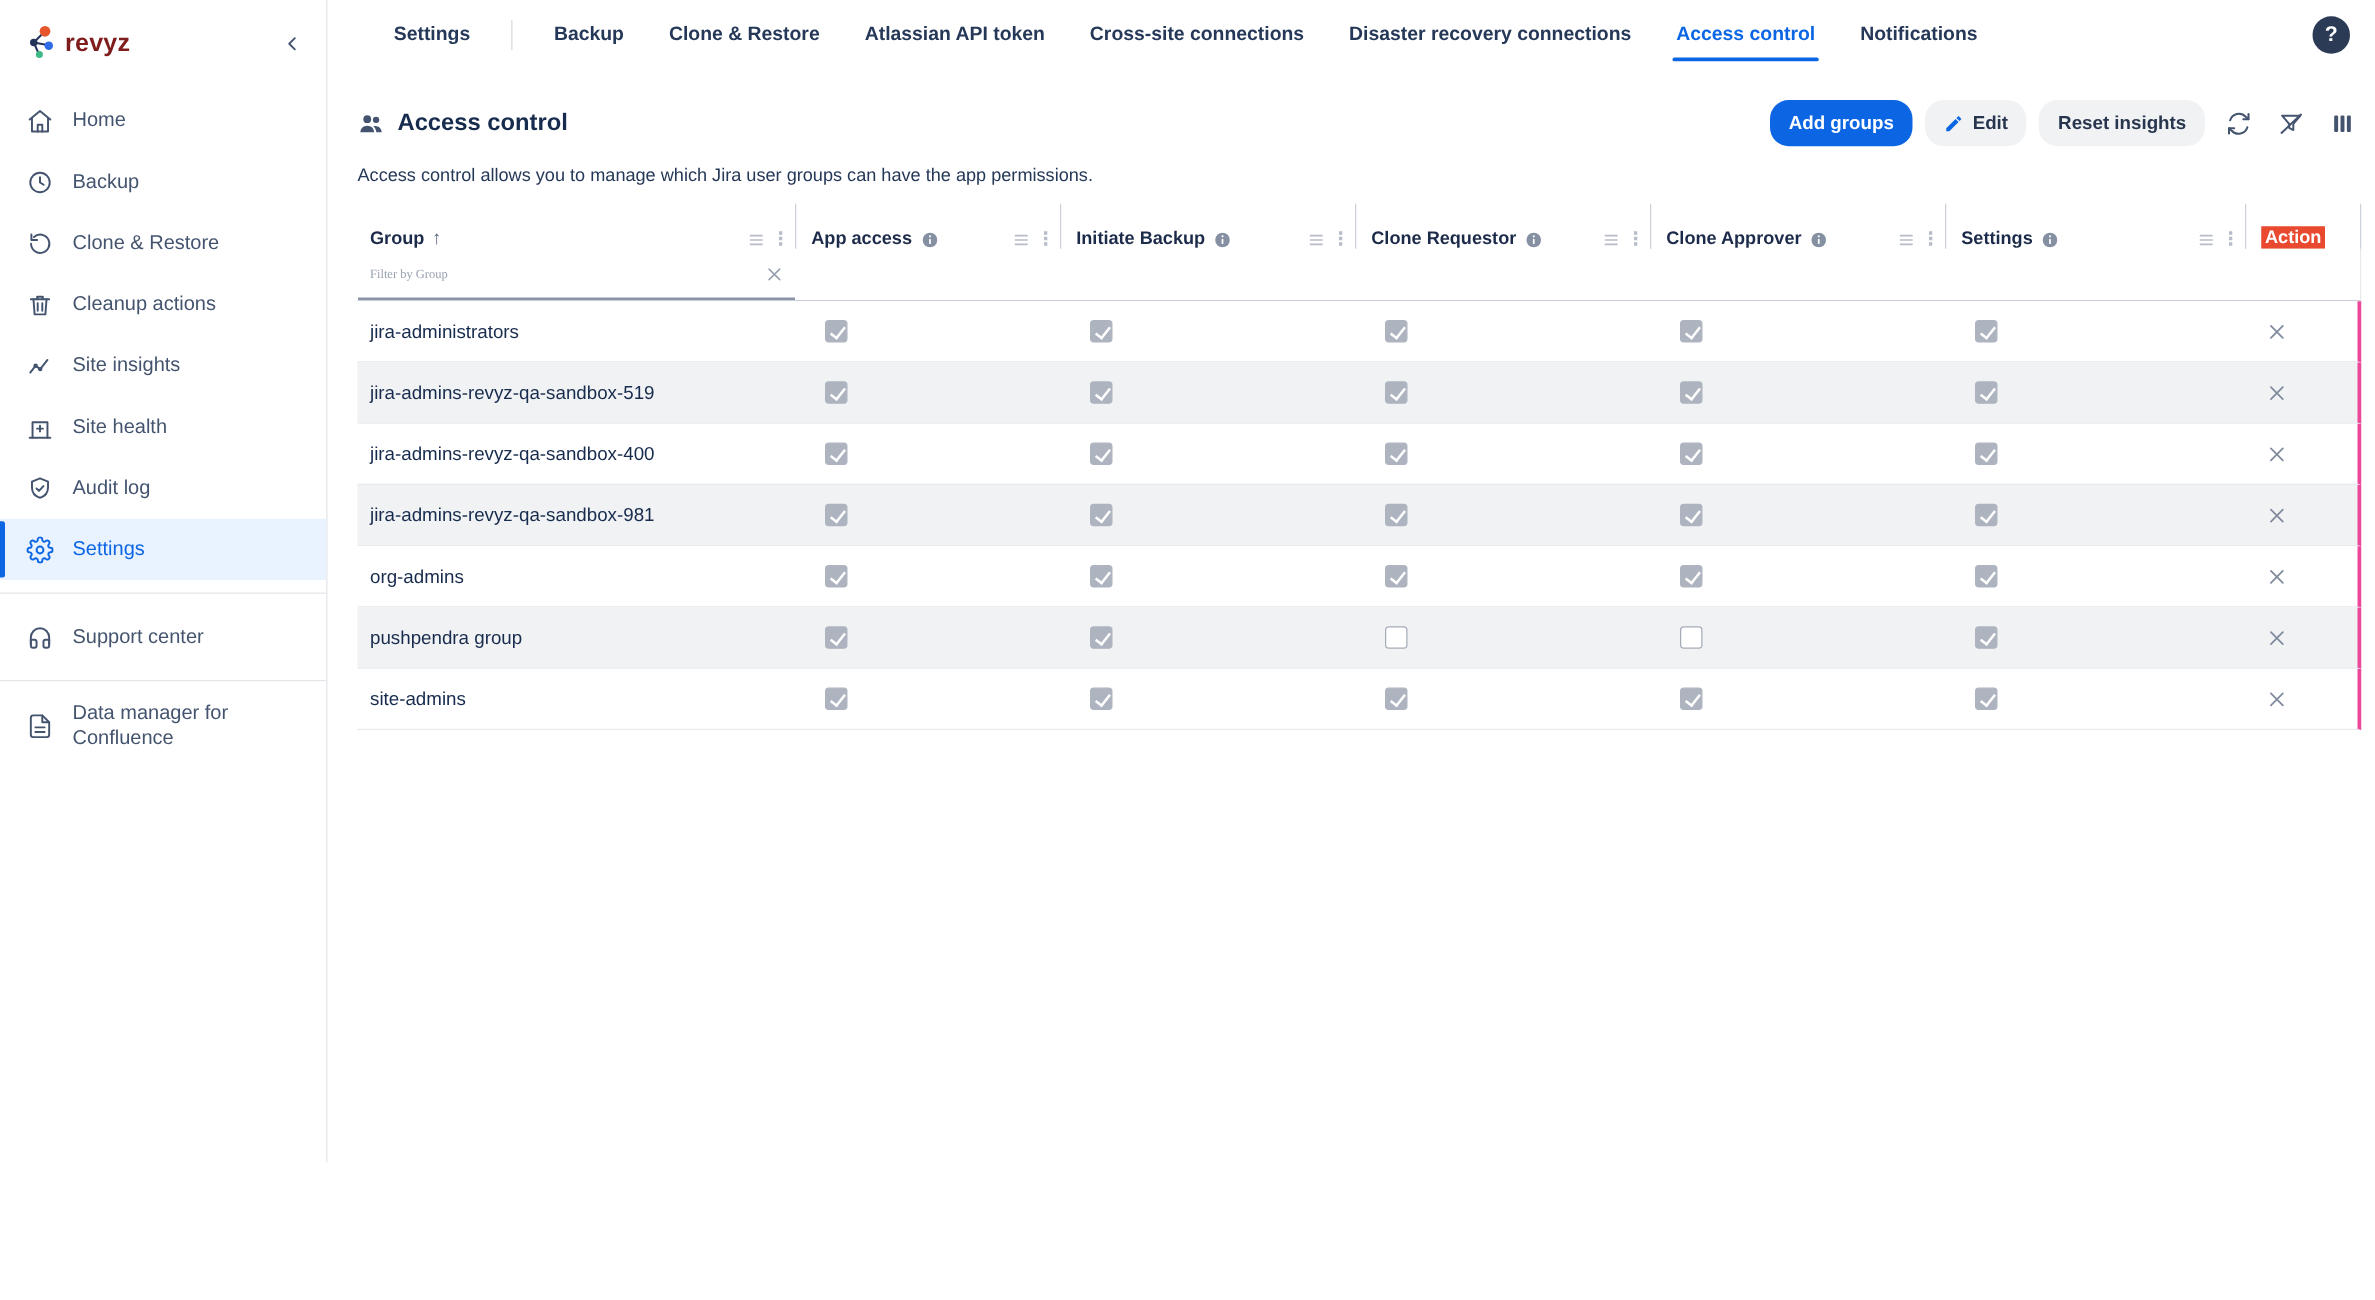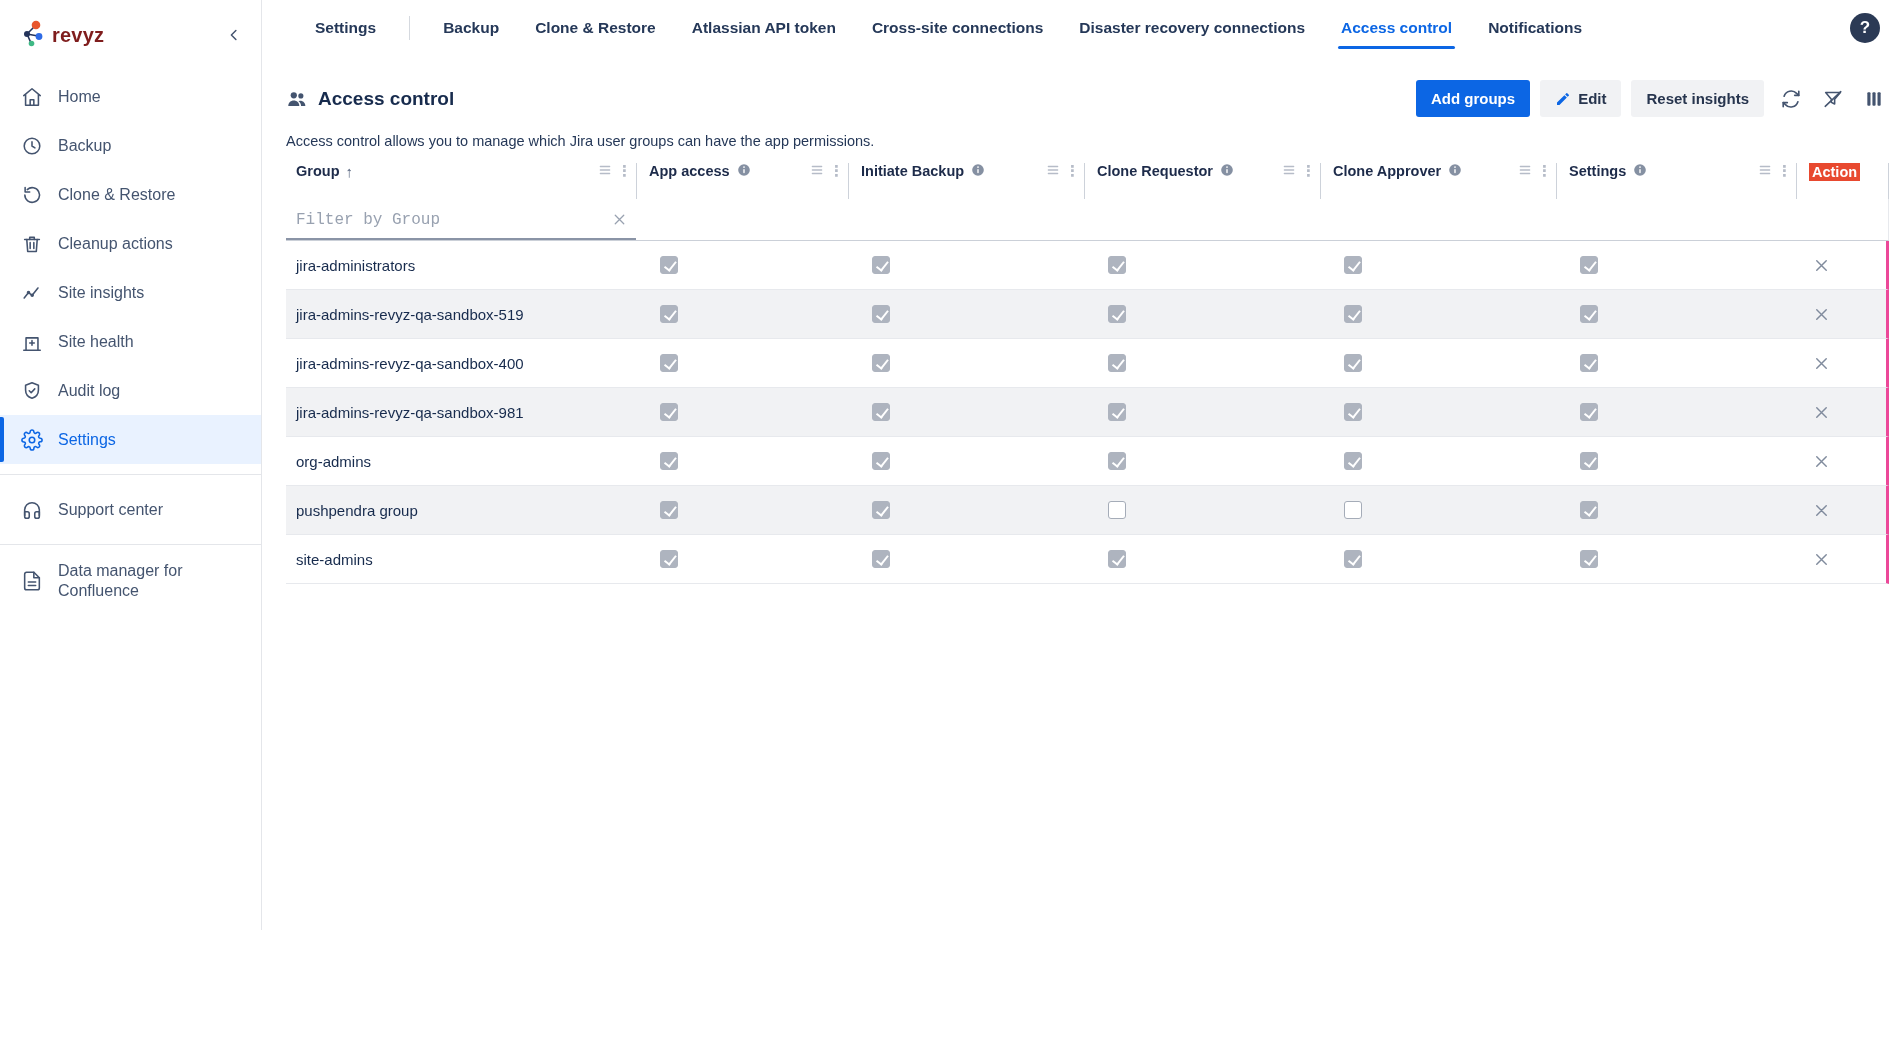--- a/index.html
+++ b/index.html
@@ -27,45 +27,45 @@
   .tab.active::after{content:"";position:absolute;left:0;right:0;bottom:7px;height:3px;background:#0C66E4;border-radius:2px}
   .tab-sep{width:1px;height:24px;background:#D5D9DF;margin-right:30px}
   .help-btn{margin-left:auto;width:30px;height:30px;border-radius:50%;background:#2B3A55;color:#fff;border:none;font-size:17px;font-weight:700;display:flex;align-items:center;justify-content:center;cursor:pointer;font-family:inherit}
 
   
   .content{padding:24px 12px 0 24px}
   .page-header{display:flex;align-items:center}
   .title-wrap{display:flex;align-items:center;gap:10px}
   .page-title{font-size:19px;font-weight:700;color:#172B4D}
   .actions{margin-left:auto;display:flex;align-items:center;gap:10px}
-  .btn{height:37px;border:none;border-radius:3px;font-size:15px;font-weight:700;padding:0 15px;cursor:pointer;font-family:inherit;display:flex;align-items:center;gap:7px;white-space:nowrap}
+  .btn{height:37px;border:none;border-radius:15px;font-size:15px;font-weight:700;padding:0 15px;cursor:pointer;font-family:inherit;display:flex;align-items:center;gap:7px;white-space:nowrap}
   .btn.primary{background:#0C66E4;color:#fff}
   .btn.subtle{background:#F1F2F4;color:#27354E}
   .iconbtn{background:none;border:none;cursor:pointer;color:#44546F;display:flex;align-items:center;padding:4px;margin-left:2px}
   .desc{font-size:14.5px;color:#253858;margin-top:16px}
 
   
   .grid{--cols:350px 212px 236px 236px 236px 240px 93px;margin-top:14px;width:1603px}
   .ghead,.gfilter,.trow{display:grid;grid-template-columns:var(--cols)}
   .ghead{height:36px}
-  .hcell{display:flex;align-items:flex-start;padding:0 4px 0 12px;font-size:14.5px;font-weight:700;color:#1D2B4A;border-left:1px solid #CDD2DA;overflow:hidden}
+  .hcell{display:flex;align-items:flex-end;padding:0 4px 0 12px;font-size:14.5px;font-weight:700;color:#1D2B4A;border-left:1px solid #CDD2DA;overflow:hidden}
   .hcell:first-child{border-left:none;padding-left:10px}
   .hcell:last-child{border-right:1px solid #CDD2DA}
   .htitle{white-space:nowrap}
   .htitle.hl{background:#E8492F;color:#fff;padding:1px 3px}
   .sort{margin-left:6px;color:#596780;font-weight:400;font-size:15px}
   .info{margin-left:7px;display:flex;align-items:center}
   .hspace{flex:1}
   .hmenu{display:flex;margin-right:5px;cursor:pointer;flex-shrink:0}
   .hdrag{color:#B6BCC8;font-size:15px;cursor:grab;flex-shrink:0;line-height:1}
   .gfilter{height:42px;border-bottom:1px solid #CASomething}
   .gfilter{border-bottom:1px solid #CBD0D8;border-right:1px solid #E7E9ED}
   .fcell{display:flex;align-items:center}
   .fcell.filter-active{box-shadow:inset 0 -2px 0 #8A94A6;padding:0 8px 0 10px}
-  .fcell input{border:none;outline:none;flex:1;font-size:16px;color:#6d28d9;background:transparent;font-family:Liberation Mono, monospace;min-width:0}
+  .fcell input{border:none;outline:none;flex:1;font-size:10px;color:#6d28d9;background:transparent;font-family:Liberation Serif, serif;min-width:0}
   .fcell input::placeholder{color:#98A1B0}
   .fclear{color:#98A1B0;cursor:pointer;display:flex;align-items:center}
   .gbody{}
   .trow{height:49px;border-bottom:1px solid #E7E9ED;border-right:3px solid #ec4899;background:#fff}
   .trow.alt{background:#F1F2F4}
   .tcell{display:flex;align-items:center;font-size:15px;color:#172B4D;overflow:hidden}
   .gname{padding-left:10px;white-space:nowrap}
   .ccell{padding-left:24px}
   .acell{padding-left:16px}
   .cb{width:18px;height:18px;border-radius:3px;background:#fff;border:1.5px solid #A5ACB8;position:relative;cursor:pointer;flex-shrink:0}

